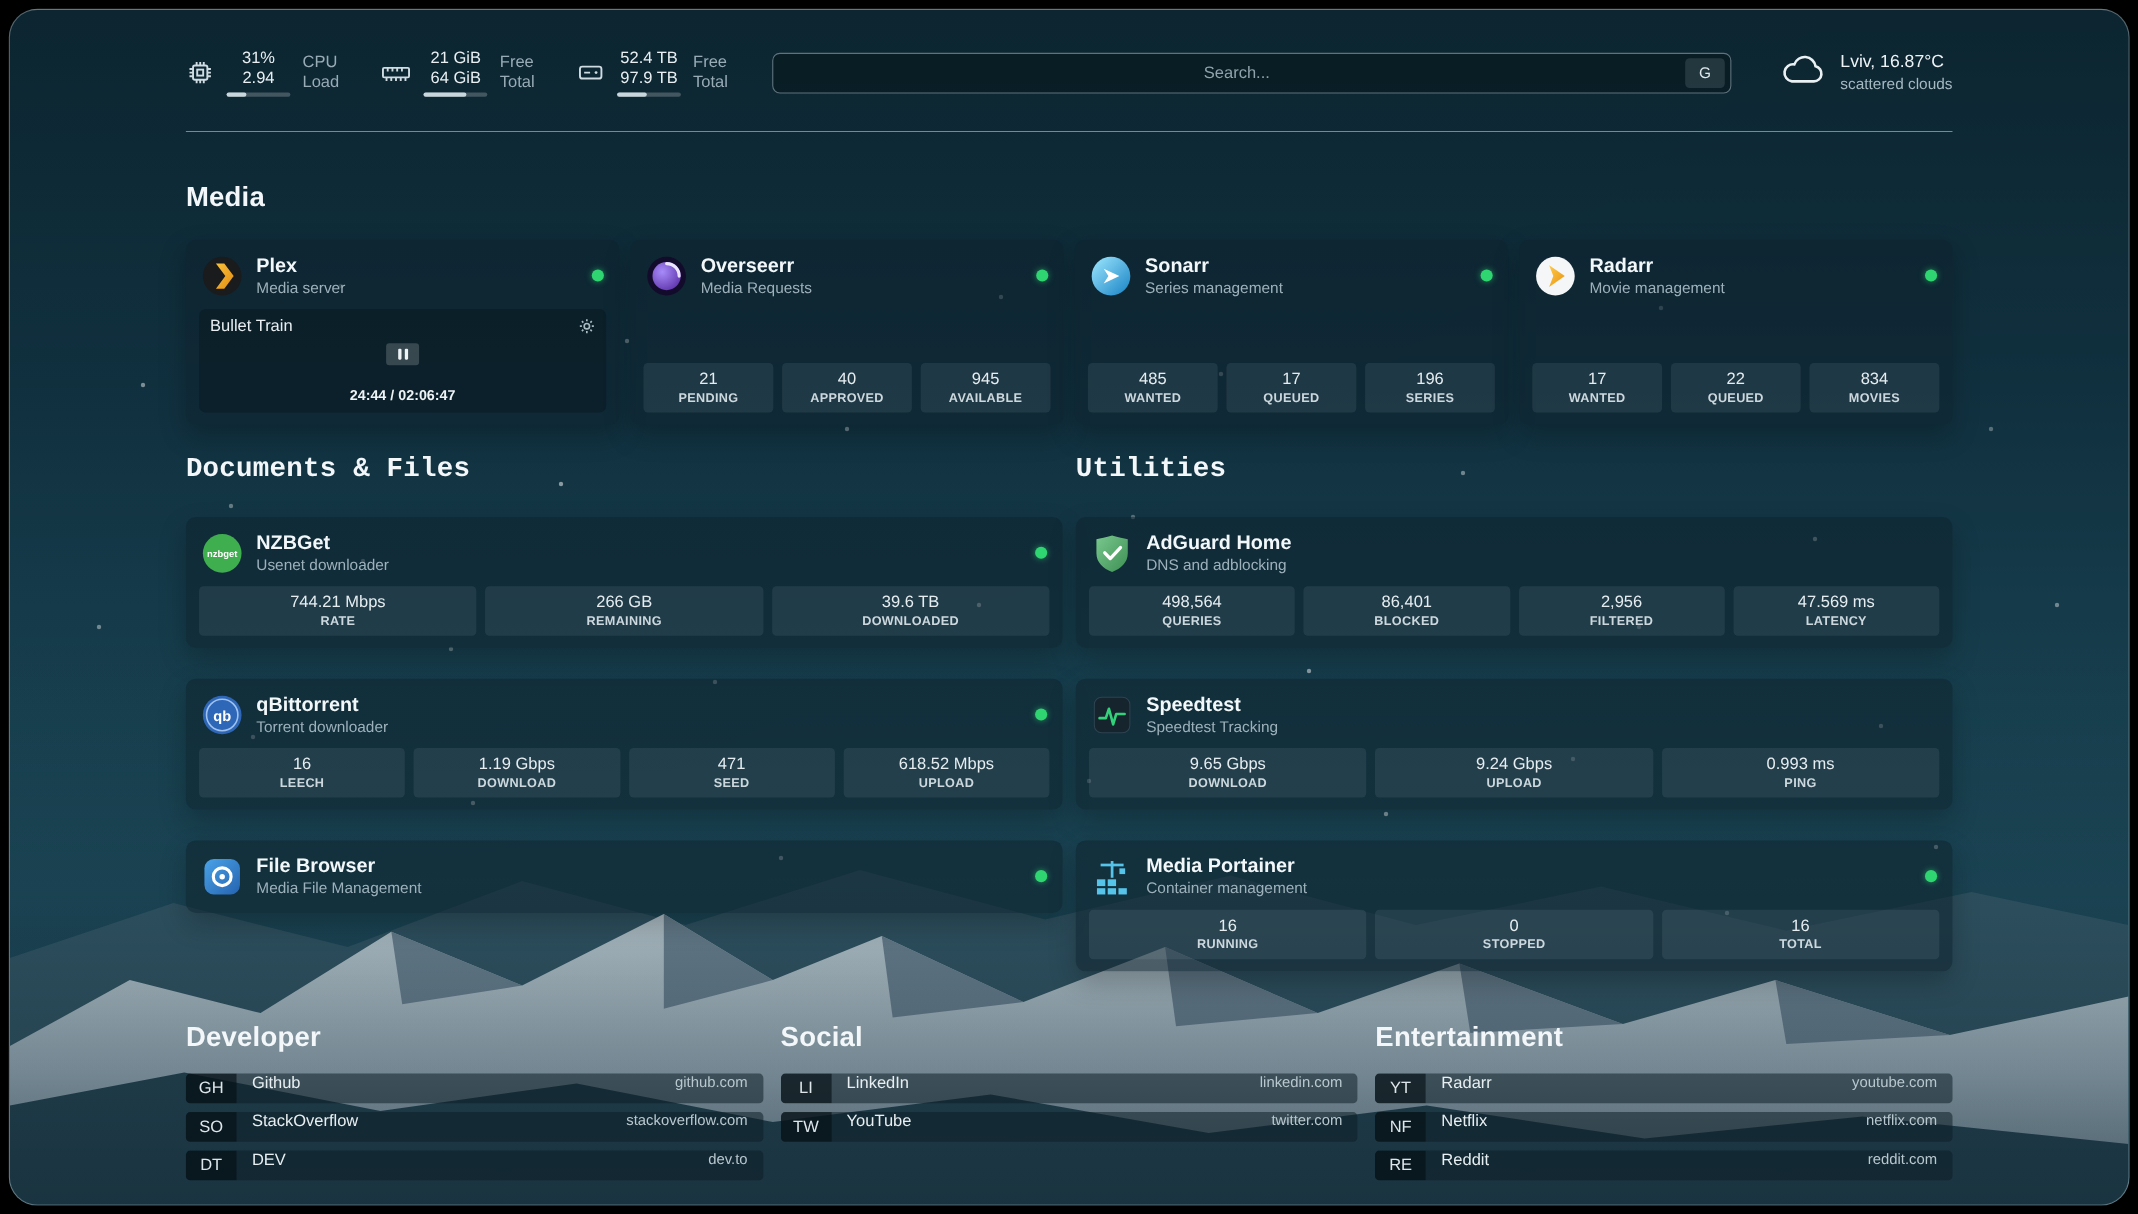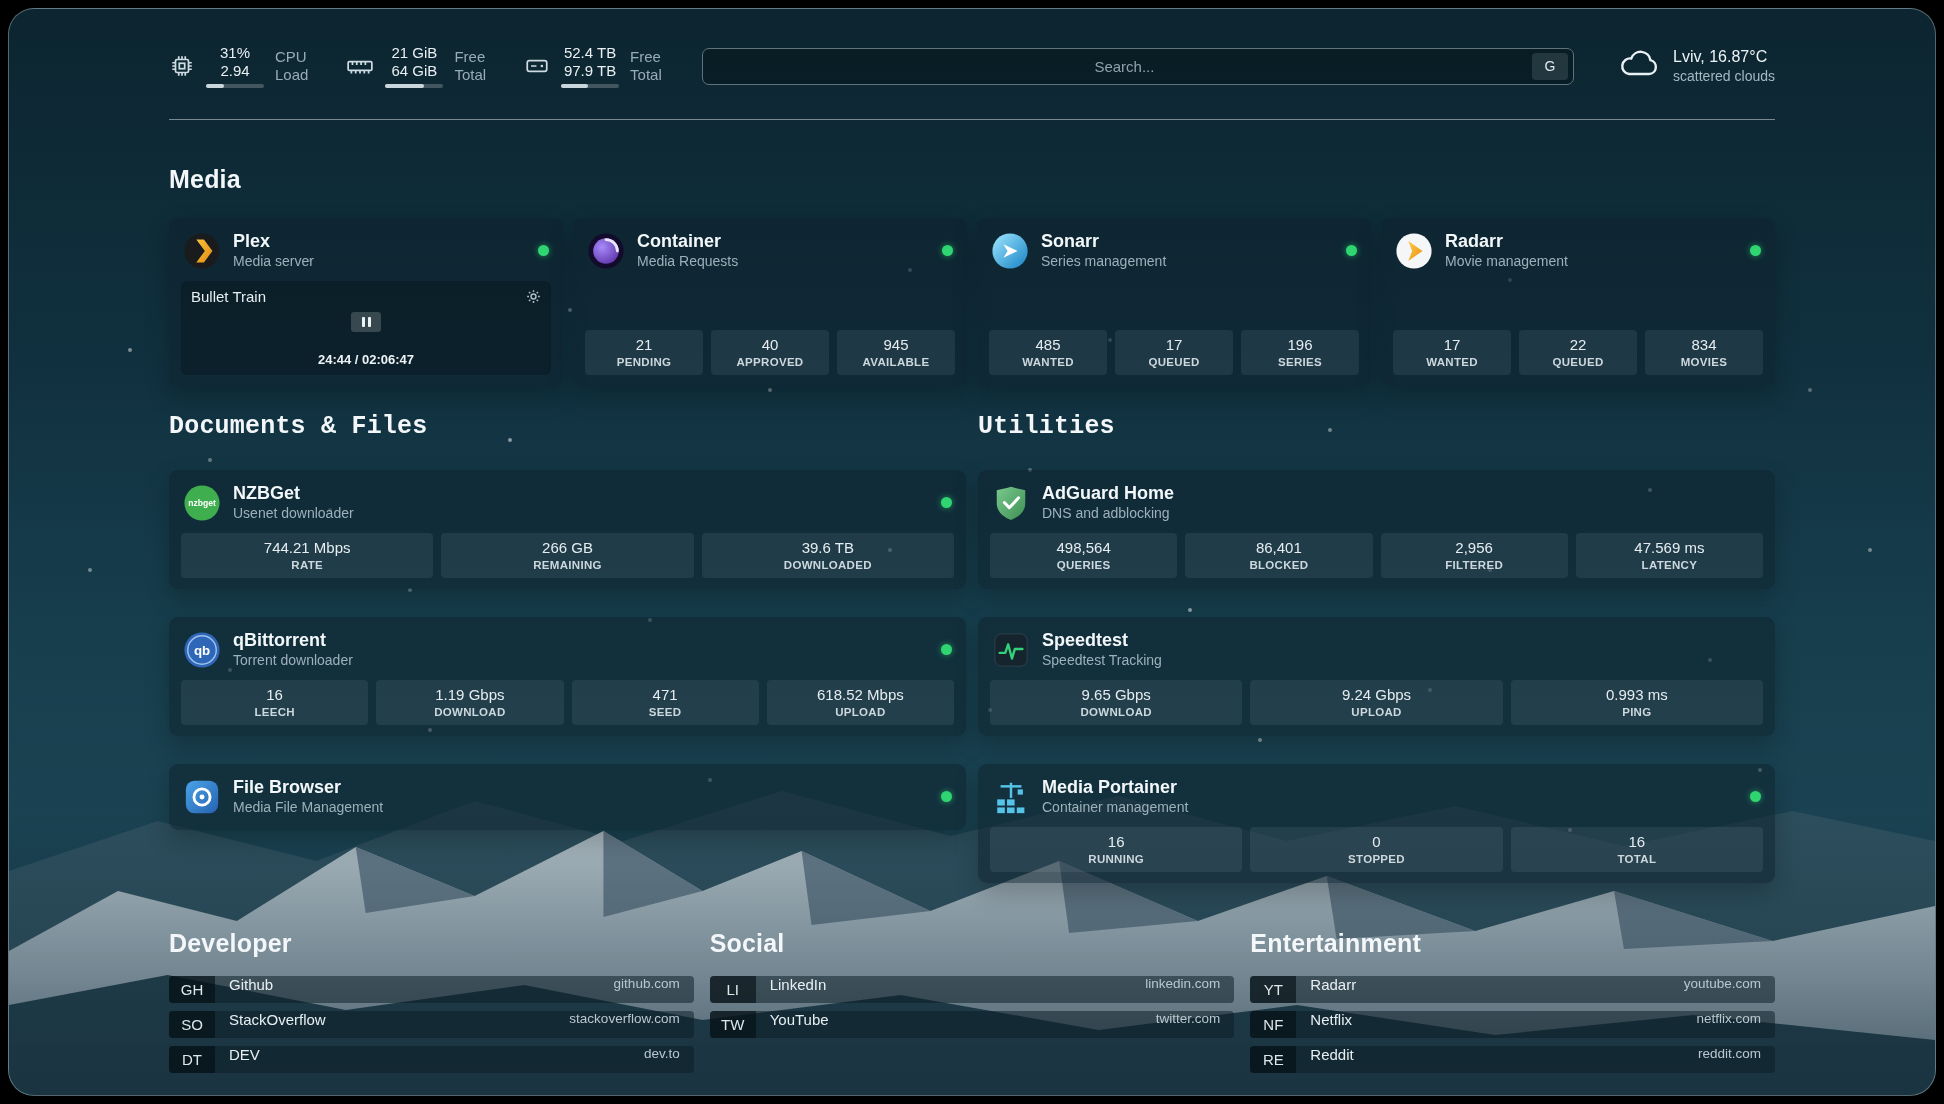--- a/index.html
+++ b/index.html
@@ -290,21 +290,21 @@
                         <stop offset="0" stop-color="#a78bfa"></stop>
                         <stop offset="1" stop-color="#4c1d95"></stop>
                       </radialGradient>
                     </defs>
                 <circle cx="20" cy="20" r="18.5" fill="#130b2b"></circle>
                     <circle cx="20" cy="20" r="13.5" fill="url(#gov)"></circle>
                 <path d="M20 8 a12 12 0 0 1 12 12" stroke="#ece5ff" stroke-width="3" fill="none" stroke-linecap="round"></path>
                   </svg>
             </span>
             <div class="svc-meta">
-              <div class="svc-name">Container</div>
+              <div class="svc-name">Overseerr</div>
               <div class="svc-sub">Media Requests</div>
             </div>
             <span class="dot"></span>
           </div>
           <div class="stats">
             <div class="stat">
               <div class="stat-v">21</div>
               <div class="stat-l">PENDING</div>
             </div>
             <div class="stat">

